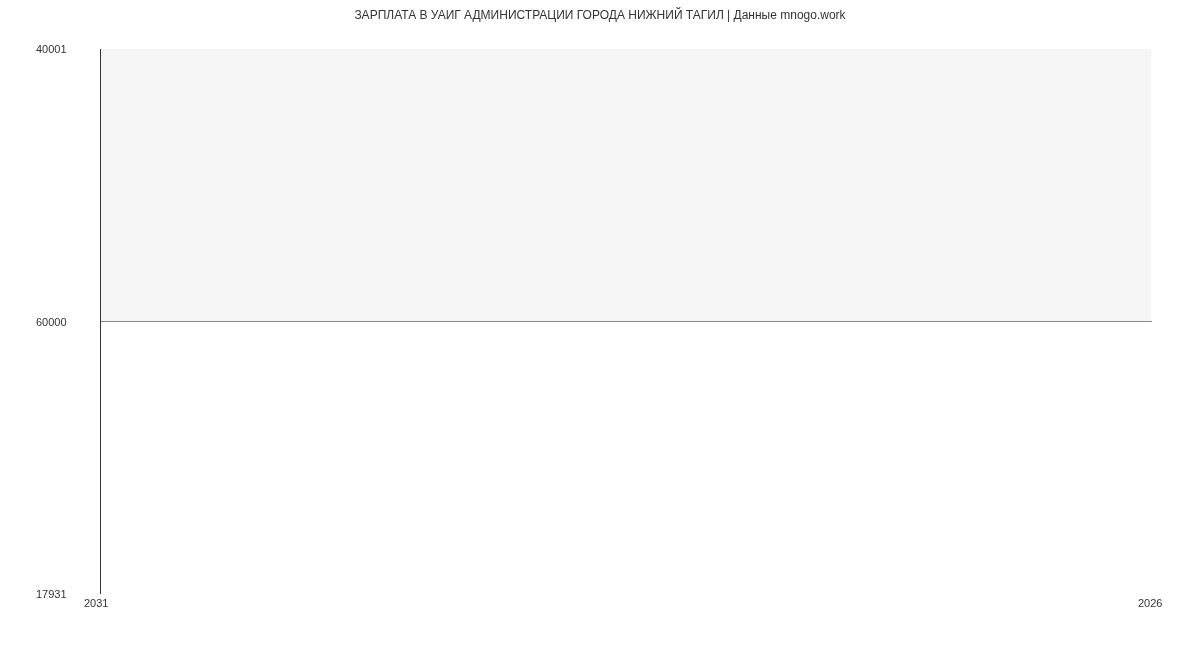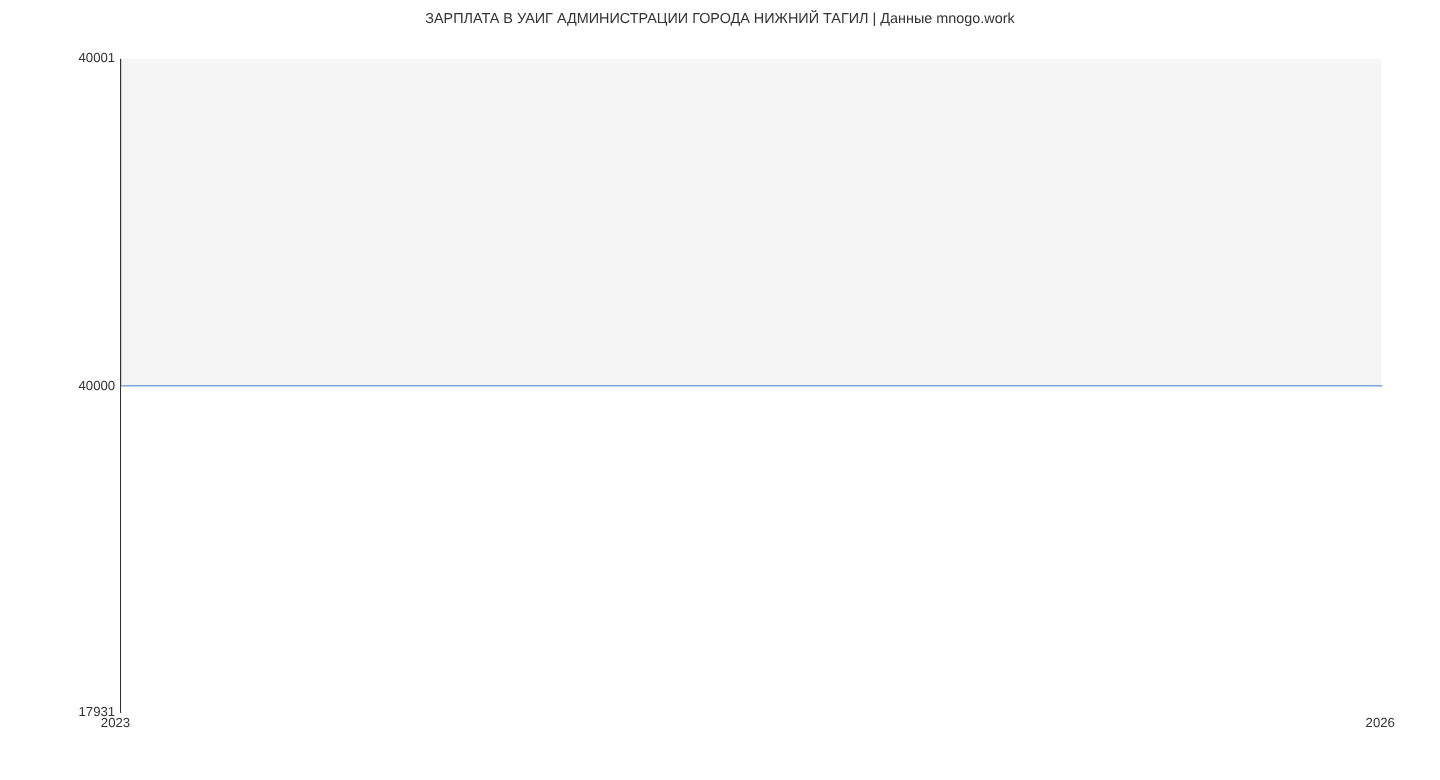--- a/index.html
+++ b/index.html
@@ -51,21 +51,20 @@
       left: 0;
       width: 1051px;
       height: 0;
       border-top: 1.5px solid #5b8fd6;
     }
     .y-tick-label {
       position: absolute;
       right: 1104px;
       font-size: 11px;
       color: #333;
-      text-align: right;
       width: 60px;
     }
     .y-tick-0 { top: 588px; }
     .y-tick-1 { top: 316px; }
     .y-tick-2 { top: 43px; }
     .x-tick-label {
       position: absolute;
       top: 597px;
       font-size: 11px;
       color: #333;
@@ -78,18 +77,18 @@
 
 <div class="chart-container">
   <div class="title">ЗАРПЛАТА В УАИГ АДМИНИСТРАЦИИ ГОРОДА НИЖНИЙ  ТАГИЛ | Данные mnogo.work</div>
 
   <div class="plot-area">
     <div class="plot-area-white"></div>
     <div class="data-line"></div>
   </div>
 
   <div class="y-tick-label y-tick-0">17931</div>
-  <div class="y-tick-label y-tick-1">40000</div>
+  <div class="y-tick-label y-tick-1">60000</div>
   <div class="y-tick-label y-tick-2">40001</div>
 
-  <div class="x-tick-label x-tick-0">2023</div>
+  <div class="x-tick-label x-tick-0">2031</div>
   <div class="x-tick-label x-tick-1">2026</div>
 </div>
 
 </body></html>

